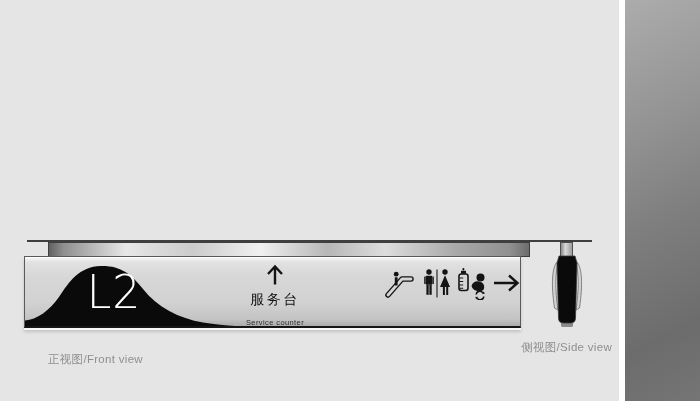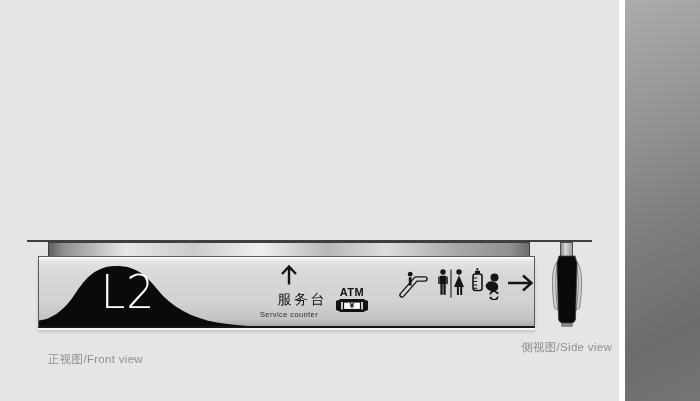--- a/index.html
+++ b/index.html
@@ -11,36 +11,36 @@
   .abs{position:absolute;}
   
   .ceiling{left:27px;top:240px;width:565px;height:2px;background:#3f3f3f;}
   
   .metal{
     left:48px;top:242px;width:480px;height:13px;border:1px solid #3e3e3e;
     background:linear-gradient(90deg,#616161 0%,#8f8f8f 3%,#e7e7e7 16%,#cbcbcb 30%,#f0f0f0 44%,#b7b7b7 58%,#dddddd 70%,#a8a8a8 85%,#919191 96%,#6c6c6c 100%);
   }
   
   .panel{
-    left:38px;top:256px;width:495px;height:69px;
+    left:24px;top:256px;width:495px;height:69px;
     background:linear-gradient(180deg,#fbfbfb 0%,#e2e2e2 7%,#d7d7d7 28%,#d2d2d2 65%,#c4c4c4 90%,#ababab 100%);
     border:1px solid #5a5a5a;border-bottom:2px solid #161616;
     box-shadow:0 2px 0 rgba(250,250,250,.95),0 4px 3px rgba(0,0,0,.15),inset 0 1px 0 #ffffff;
     overflow:hidden;
   }
   .wave{left:0;top:0;}
   .level{
     left:50px;top:11px;width:78px;text-align:center;
     font-family:"DejaVu Sans","Liberation Sans",sans-serif;
     font-weight:200;font-size:46px;line-height:1.05;color:#ffffff;letter-spacing:1px;
     transform:scaleX(.96);
   }
   .service{left:212px;top:6px;width:76px;text-align:center;color:#141414;}
-  .service .zh{font-size:14px;font-weight:500;letter-spacing:2.5px;margin-top:1px;white-space:nowrap;text-align:right;}
-  .service .en{font-size:7.5px;letter-spacing:.4px;color:#2e2e2e;margin-top:1px;white-space:nowrap;}
+  .service .zh{font-size:14px;font-weight:500;letter-spacing:2.5px;margin-top:1px;white-space:nowrap;}
+  .service .en{font-size:7.5px;letter-spacing:.4px;color:#2e2e2e;margin-top:9px;white-space:nowrap;}
   .atm{left:292px;top:30px;width:42px;text-align:center;color:#111;}
   .atm .atm-label{font-size:11px;font-weight:bold;letter-spacing:.5px;line-height:1;}
   .picto-row{left:358px;top:8px;height:36px;display:flex;align-items:center;gap:5px;}
   .picto-row svg{display:block;}
   
   .connector{
     left:560px;top:242px;width:11px;height:15px;
     background:linear-gradient(90deg,#8b8b8b,#dadada 40%,#9c9c9c);
     border:1px solid #4f4f4f;
   }
@@ -74,31 +74,20 @@
   <div class="abs level">L2</div>
 
   <div class="abs service">
     <svg width="22" height="23" viewBox="0 0 22 23">
       <path d="M11,21.5 V4 M4,11 L11,3.5 L18,11" fill="none" stroke="#141414" stroke-width="2.4"></path>
     </svg>
     <div class="zh">服务台</div>
     <div class="en">Service counter</div>
   </div>
 
-  <div class="abs atm">
-    <div class="atm-label">ATM</div>
-    <svg width="34" height="15" viewBox="0 0 34 15">
-      <path d="M1,3 L6,1 V14 L1,12 Z" fill="#111"></path>
-      <path d="M33,3 L28,1 V14 L33,12 Z" fill="#111"></path>
-      <rect x="5" y="1" width="24" height="3" fill="#111"></rect>
-      <rect x="5" y="11.5" width="24" height="2.5" fill="#111"></rect>
-      <rect x="8.5" y="4" width="17" height="7.5" fill="#ffffff" stroke="#111" stroke-width="1.2"></rect>
-      <text x="17" y="10" text-anchor="middle" font-size="7" font-weight="bold" fill="#111" font-family="DejaVu Sans, sans-serif">¥</text>
-    </svg>
-  </div>
 
   <div class="abs picto-row">
     <svg width="34" height="32" viewBox="0 0 34 32">
       <path d="M5,28 L19,12 H28" fill="none" stroke="#141414" stroke-width="5.5" stroke-linecap="round" stroke-linejoin="round"></path>
       <path d="M5,28 L19,12 H28" fill="none" stroke="#d5d5d5" stroke-width="2.8" stroke-linecap="round" stroke-linejoin="round"></path>
       <circle cx="13.2" cy="7.2" r="2.4" fill="#141414"></circle>
       <rect x="11.8" y="10.3" width="2.8" height="8.2" fill="#141414"></rect>
     </svg>
 
     <svg width="30" height="31" viewBox="0 0 30 31">

